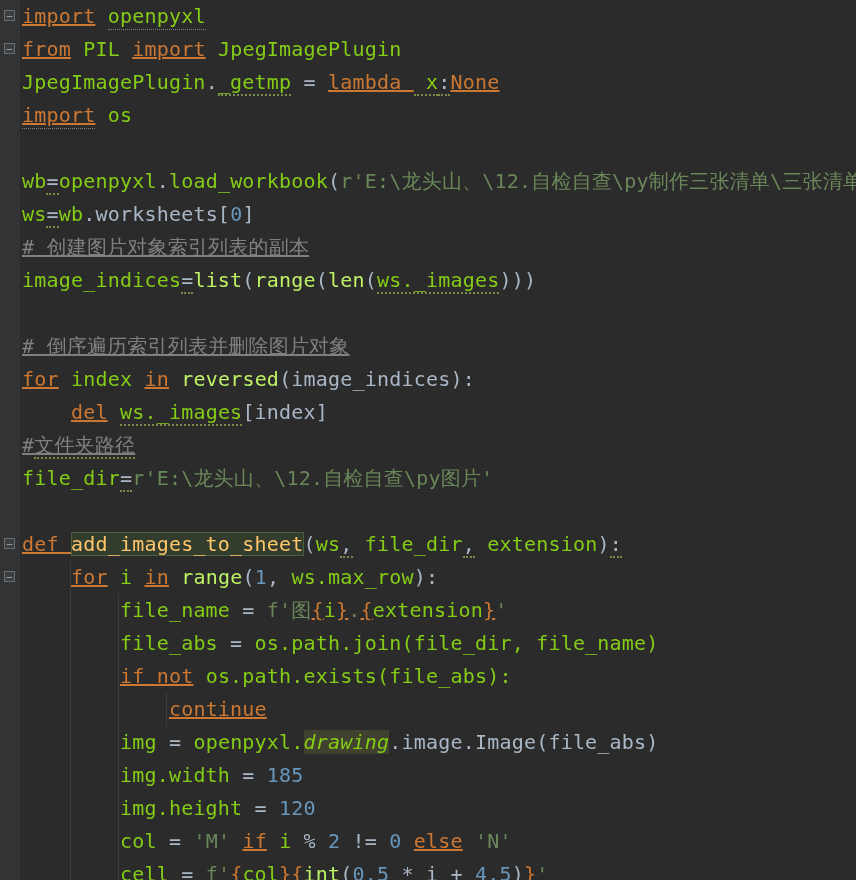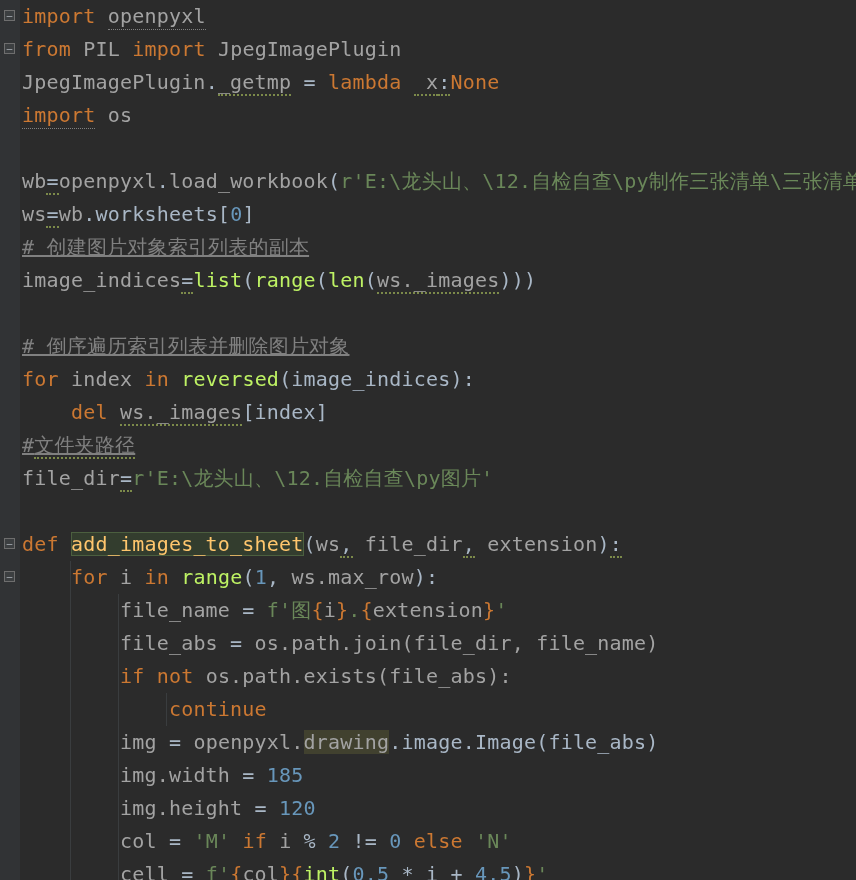--- a/index.html
+++ b/index.html
@@ -50,37 +50,38 @@
     flex: 1;
     padding-left: 2px;
     padding-top: 0px;
     white-space: pre;
     letter-spacing: 0.2px;
   }
   .line {
     height: 33px;
     position: relative;
   }
-  .kw   { color: #cc7832; }
-  .id   { color: #a3a3a3; }
+  .kw   { color: #cc7832; text-decoration: underline; }
+  .id   { color: #84cc16; }
   .str  { color: #6a8759; }
   .num  { color: #6897bb; }
   .cmt  { color: #808080; text-decoration: underline; }
   .bi   { color: #bef264; }
   .op   { color: #a9b7c6; }
   .fn   { color: #ffc66d; }
   .und  { border-bottom: 1px dotted #808080; padding-bottom:1px; }
   .undw { border-bottom: 2px dotted #7c8a4a; padding-bottom:0px; }
   .hldef {
     background: rgba(60,80,50,0.5);
     box-shadow: inset 0 0 0 1px rgba(100,130,80,0.5);
     text-align: center;
   }
   .hluse {
     background: rgba(80,80,50,0.6);
+    font-style: italic;
   }
   .indent-guide {
     position: absolute;
     top: 0;
     bottom: 0;
     border-left: 1px solid #3a3d3f;
   }
 </style>
 </head>
 <body>

